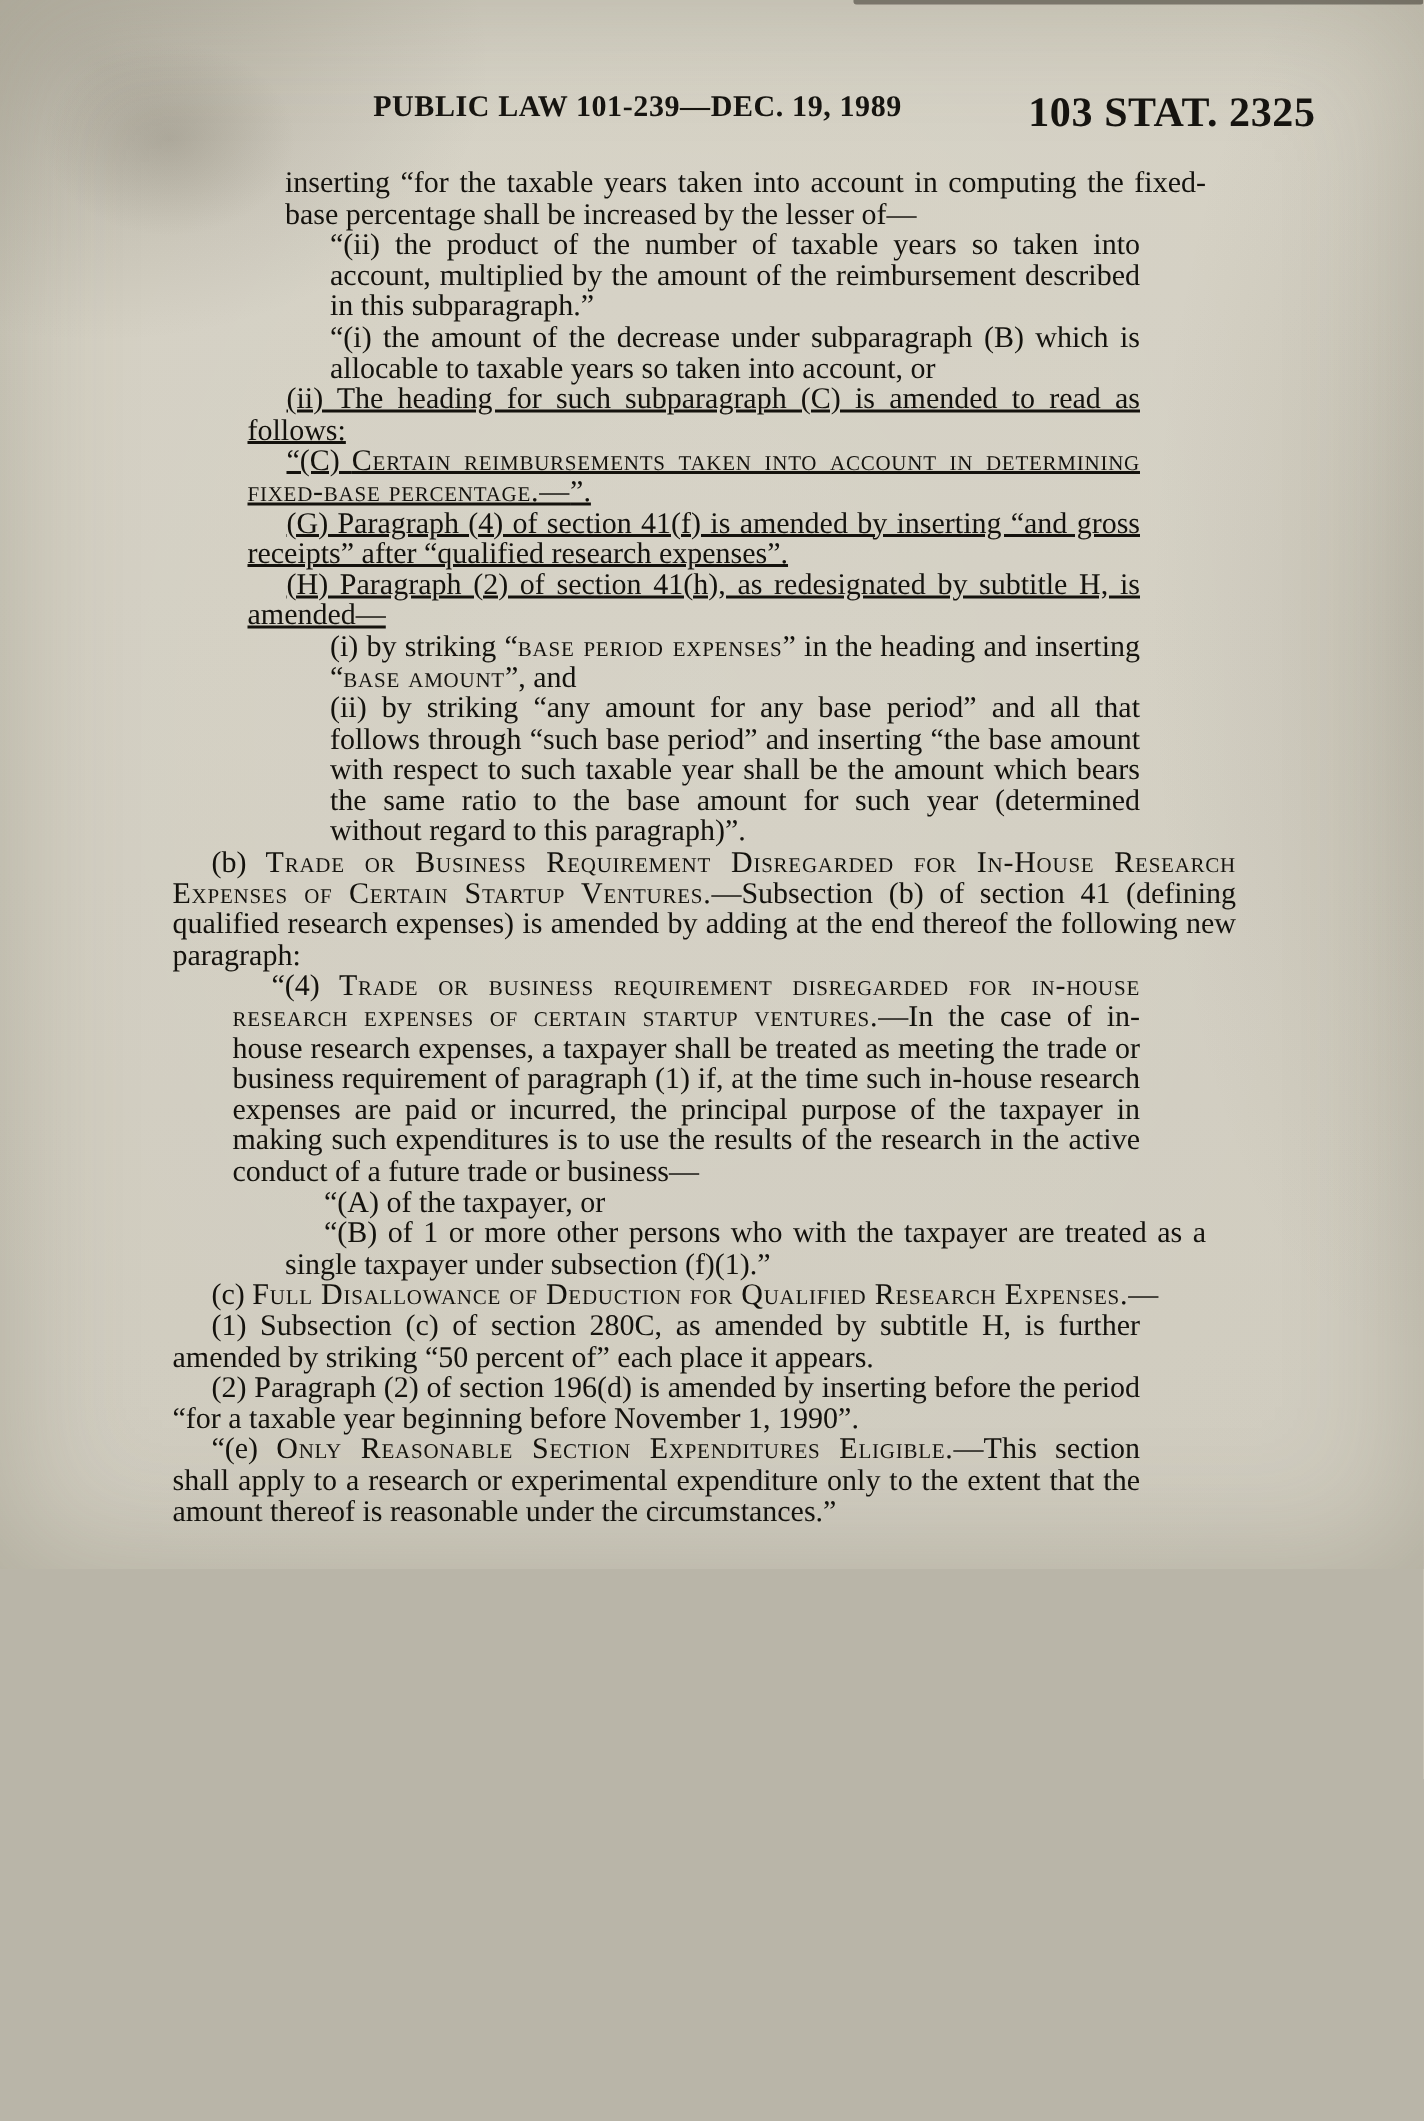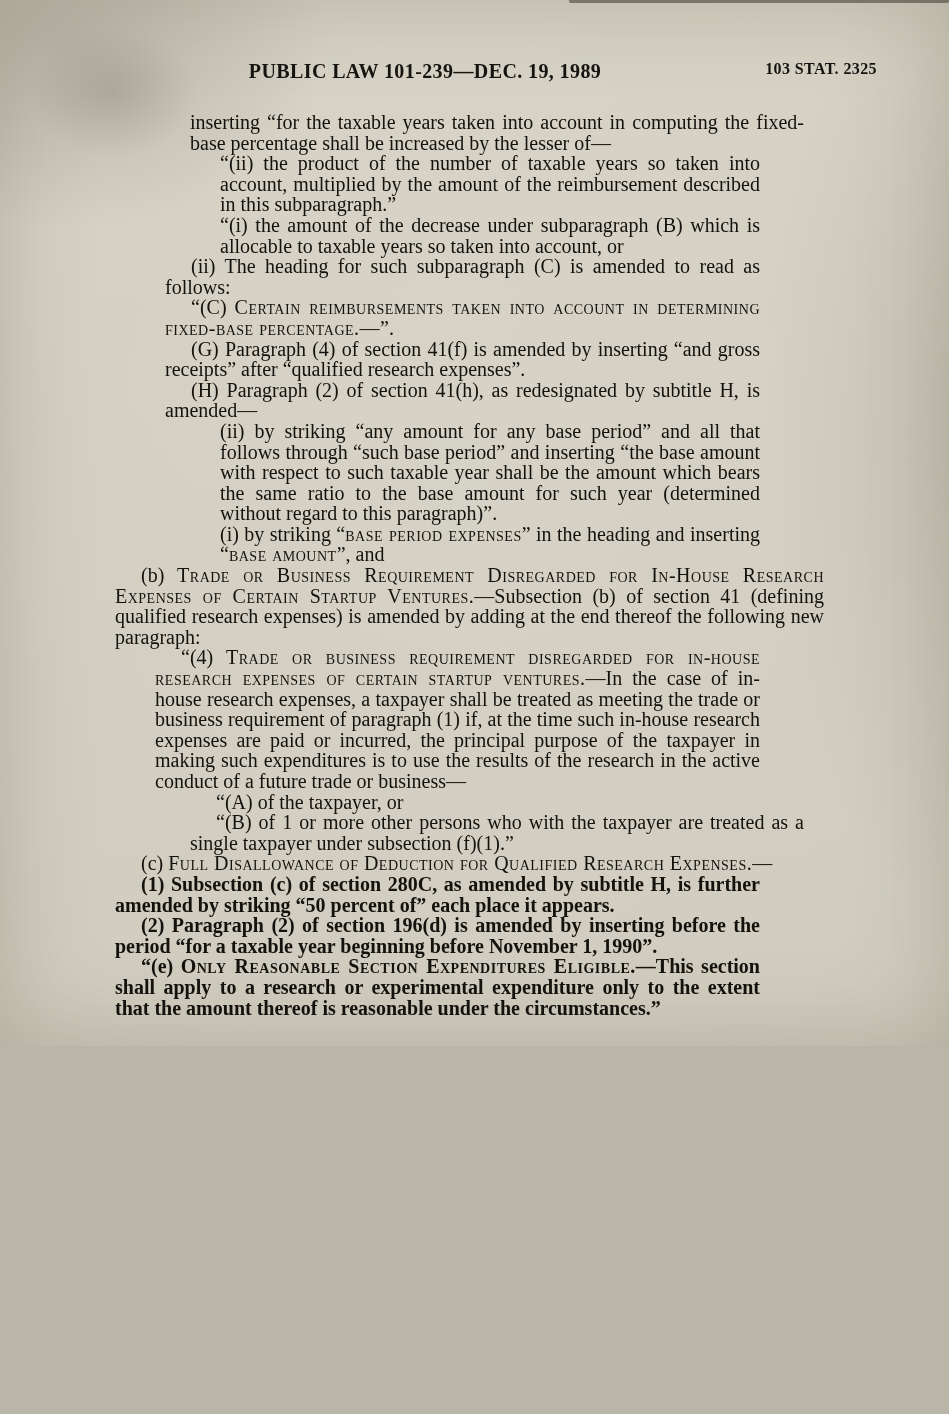--- a/index.html
+++ b/index.html
@@ -19,35 +19,35 @@
     font-family:"Liberation Serif","DejaVu Serif",serif;
     color:#161410;
   }
   .header-law {
     position:absolute; top:60px; left:175px; width:500px;
     text-align:center; font-size:20px; font-weight:bold; letter-spacing:0.4px;
     white-space:nowrap;
   }
   .header-stat {
     position:absolute; top:60px; right:72px;
-    font-size:16px; font-weight:bold; letter-spacing:0.4px;
+    font-size:28px; font-weight:bold; letter-spacing:0.4px;
     white-space:nowrap;
   }
   .body-text {
     position:absolute; top:112px; left:115px; width:725px;
     font-size:20px; line-height:20.6px;
   }
   .para { text-align:justify; color:#14120d; }
   .para.fi { text-indent:26px; }
   .ind-0 { margin-left:0; margin-right:16px; }
   .ind-1 { margin-left:40px;  margin-right:80px; }
-  .ind-2 { margin-left:50px;  margin-right:80px; }
+  .ind-2 { margin-left:50px;  margin-right:80px;text-decoration:underline; }
   .ind-3 { margin-left:75px;  margin-right:36px; }
   .ind-4 { margin-left:105px; margin-right:80px; }
-  .nr { margin-right:80px;font-weight:bold; }
+  .nr { margin-right:80px; }
   .sc { font-variant:small-caps; letter-spacing:0.5px; }
   .top-edge-mark {
     position:absolute; top:0; right:0; width:380px; height:3px;
     background:rgba(45,42,33,0.5); border-radius:0 0 2px 2px;
   }
   .bottom-dash {
     position:absolute; left:263px; top:1344px; width:16px; height:3px;
     background:rgba(70,64,52,0.5); border-radius:1px;
   }
   .corner-smudge {
@@ -68,22 +68,22 @@
 
   <div class="body-text">
 
   <p class="para ind-3"><span class="plain">inserting “for the taxable years taken into account in computing the fixed-base percentage shall be increased by the lesser of—</span></p>
       <p class="para ind-4"><span class="plain">“(ii) the product of the number of taxable years so taken into account, multiplied by the amount of the reimbursement described in this subparagraph.”</span></p>
       <p class="para ind-4"><span class="plain">“(i) the amount of the decrease under subparagraph (B) which is allocable to taxable years so taken into account, or</span></p>
       <p class="para ind-2 fi"><span class="plain">(ii) The heading for such subparagraph (C) is amended to read as follows:</span></p>
       <p class="para ind-2 fi"><span class="plain">“(C) </span><span class="sc">Certain reimbursements taken into account in determining fixed-base percentage.—</span><span class="plain">”.</span></p>
       <p class="para ind-2 fi"><span class="plain">(G) Paragraph (4) of section 41(f) is amended by inserting “and gross receipts” after “qualified research expenses”.</span></p>
       <p class="para ind-2 fi"><span class="plain">(H) Paragraph (2) of section 41(h), as redesignated by subtitle H, is amended—</span></p>
+      <p class="para ind-4"><span class="plain">(i) by striking “</span><span class="sc">base period expenses</span><span class="plain">” in the heading and inserting “</span><span class="sc">base amount</span><span class="plain">”, and</span></p>
       <p class="para ind-4"><span class="plain">(ii) by striking “any amount for any base period” and all that follows through “such base period” and inserting “the base amount with respect to such taxable year shall be the amount which bears the same ratio to the base amount for such year (determined without regard to this paragraph)”.</span></p>
-      <p class="para ind-4"><span class="plain">(i) by striking “</span><span class="sc">base period expenses</span><span class="plain">” in the heading and inserting “</span><span class="sc">base amount</span><span class="plain">”, and</span></p>
       <p class="para ind-0 fi"><span class="plain">(b) </span><span class="sc">Trade or Business Requirement Disregarded for In-House Research Expenses of Certain Startup Ventures.</span><span class="plain">—Subsection (b) of section 41 (defining qualified research expenses) is amended by adding at the end thereof the following new paragraph:</span></p>
       <p class="para ind-1 fi"><span class="plain">“(4) </span><span class="sc">Trade or business requirement disregarded for in-house research expenses of certain startup ventures.</span><span class="plain">—In the case of in-house research expenses, a taxpayer shall be treated as meeting the trade or business requirement of paragraph (1) if, at the time such in-house research expenses are paid or incurred, the principal purpose of the taxpayer in making such expenditures is to use the results of the research in the active conduct of a future trade or business—</span></p>
       <p class="para ind-3 fi"><span class="plain">“(A) of the taxpayer, or</span></p>
       <p class="para ind-3 fi"><span class="plain">“(B) of 1 or more other persons who with the taxpayer are treated as a single taxpayer under subsection (f)(1).”</span></p>
       <p class="para ind-0 fi"><span class="plain">(c) </span><span class="sc">Full Disallowance of Deduction for Qualified Research Expenses.</span><span class="plain">—</span></p>
       <p class="para ind-0 fi nr"><span class="plain">(1) Subsection (c) of section 280C, as amended by subtitle H, is further amended by striking “50 percent of” each place it appears.</span></p>
       <p class="para ind-0 fi nr"><span class="plain">(2) Paragraph (2) of section 196(d) is amended by inserting before the period “for a taxable year beginning before November 1, 1990”.</span></p>
       <p class="para ind-0 fi nr"><span class="plain">“(e) </span><span class="sc">Only Reasonable Section Expenditures Eligible.</span><span class="plain">—This section shall apply to a research or experimental expenditure only to the extent that the amount thereof is reasonable under the circumstances.”</span></p>
     </div>
 

